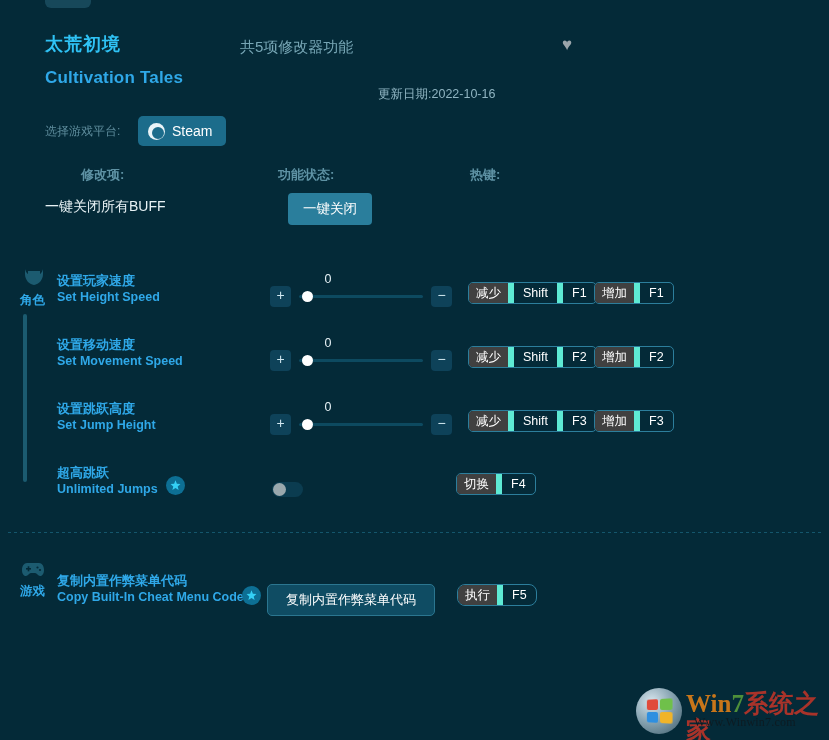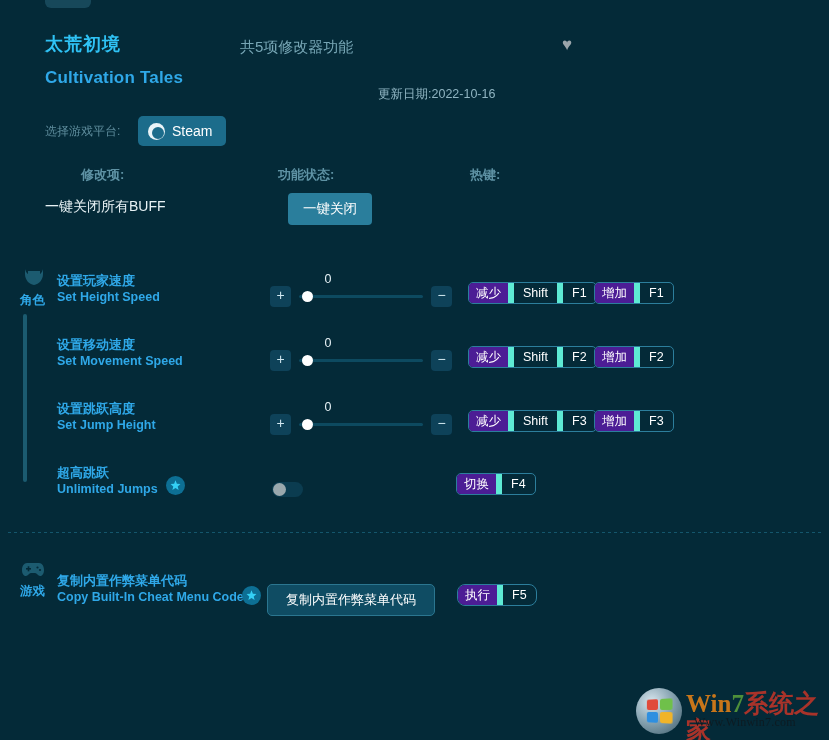--- a/index.html
+++ b/index.html
@@ -156,21 +156,21 @@
     background: #9aa8ad;
   }
 
   
   .hk {
     position: absolute; display: flex; align-items: stretch;
     border: 1px solid #2c7e9c; border-radius: 5px; overflow: hidden;
     height: 22px; cursor: pointer;
   }
   .hk .hk-act {
-    background: #4c1d95; color: #ffffff; font-size: 12.5px;
+    background: #404040; color: #ffffff; font-size: 12.5px;
     padding: 0 7px; display: flex; align-items: center; white-space: nowrap;
   }
   .hk .hk-key {
     background: transparent; color: #ffffff; font-size: 12.5px;
     padding: 0 9px; display: flex; align-items: center;
     border-left: 6px solid #5eead4; white-space: nowrap;
   }
 
   
   .wide-btn {

